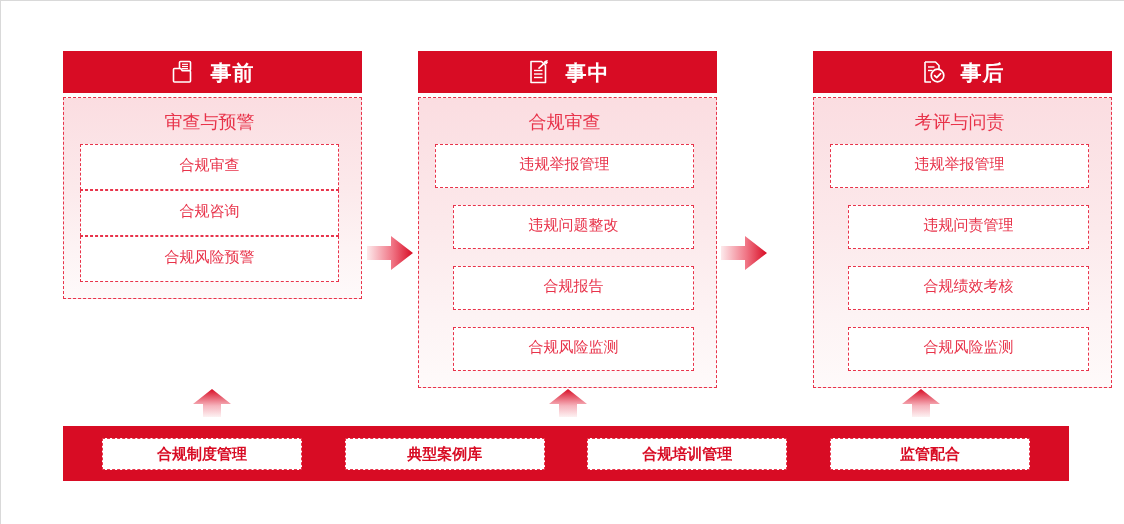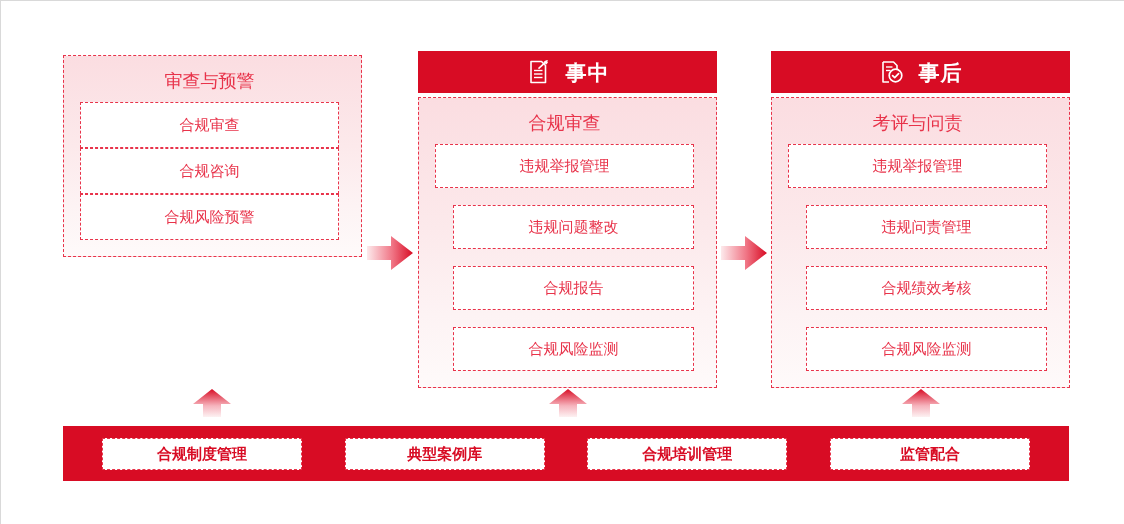--- a/index.html
+++ b/index.html
@@ -26,21 +26,21 @@
   }
 
   
   .col {
     position: absolute;
     top: 50px;
     width: 299px;
   }
   #col-0 { left: 62px; }
   #col-1 { left: 417px; }
-  #col-2 { left: 770px; }
+  #col-2 { left: 812px; }
 
   .col-header {
     height: 42px;
     background: #d80c24;
     display: flex;
     align-items: center;
     justify-content: center;
     gap: 14px;
   }
   .col-header .hdr-icon {
@@ -56,20 +56,21 @@
     letter-spacing: 1px;
     line-height: 1;
   }
 
   .col-panel {
     margin-top: 4px;
     border: 1.5px dashed #e8334a;
     background: linear-gradient(to bottom, #fbdde1 0%, #fce9eb 45%, #fdf3f4 75%, #fefafa 100%);
     padding: 10px 22px 16px 16px;
     box-sizing: border-box;
+    font-family: Liberation Mono, monospace;
   }
   .panel-title {
     text-align: center;
     color: #e8334a;
     font-size: 18px;
     font-weight: normal;
     padding: 6px 0 10px 0;
     line-height: 1.1;
   }
   .item {
@@ -139,20 +140,32 @@
     line-height: 1;
     box-sizing: border-box;
   }
 </style>
 </head>
 <body>
 
 <div id="page">
 
   <div class="col" id="col-0">
+    <div class="col-header">
+      <span class="hdr-icon">
+        <svg viewBox="0 0 26 26" width="26" height="26" aria-hidden="true">
+          <rect x="8.5" y="2.5" width="11" height="9" rx="1" fill="none" stroke="#ffffff" stroke-width="1.6"></rect>
+          <line x1="11" y1="5.3" x2="17" y2="5.3" stroke="#ffffff" stroke-width="1.2"></line>
+          <line x1="11" y1="7.5" x2="17" y2="7.5" stroke="#ffffff" stroke-width="1.2"></line>
+          <line x1="11" y1="9.6" x2="17" y2="9.6" stroke="#ffffff" stroke-width="1.2"></line>
+          <path d="M3.5 9.5 h6.2 l1.6 2.2 h7.2 a1 1 0 0 1 1 1 v9.3 a1 1 0 0 1 -1 1 h-15 a1 1 0 0 1 -1 -1 v-11.5 a1 1 0 0 1 1 -1 z" fill="#d80c24" stroke="#ffffff" stroke-width="1.6" stroke-linejoin="round"></path>
+        </svg>
+      </span>
+      <span class="hdr-title">事前</span>
+    </div>
     <div class="col-panel items-3">
       <div class="panel-title">审查与预警</div>
       <div class="item">合规审查</div>
       <div class="item">合规咨询</div>
       <div class="item">合规风险预警</div>
     </div>
   </div>
 
   <div class="col" id="col-1">
     <div class="col-header">

